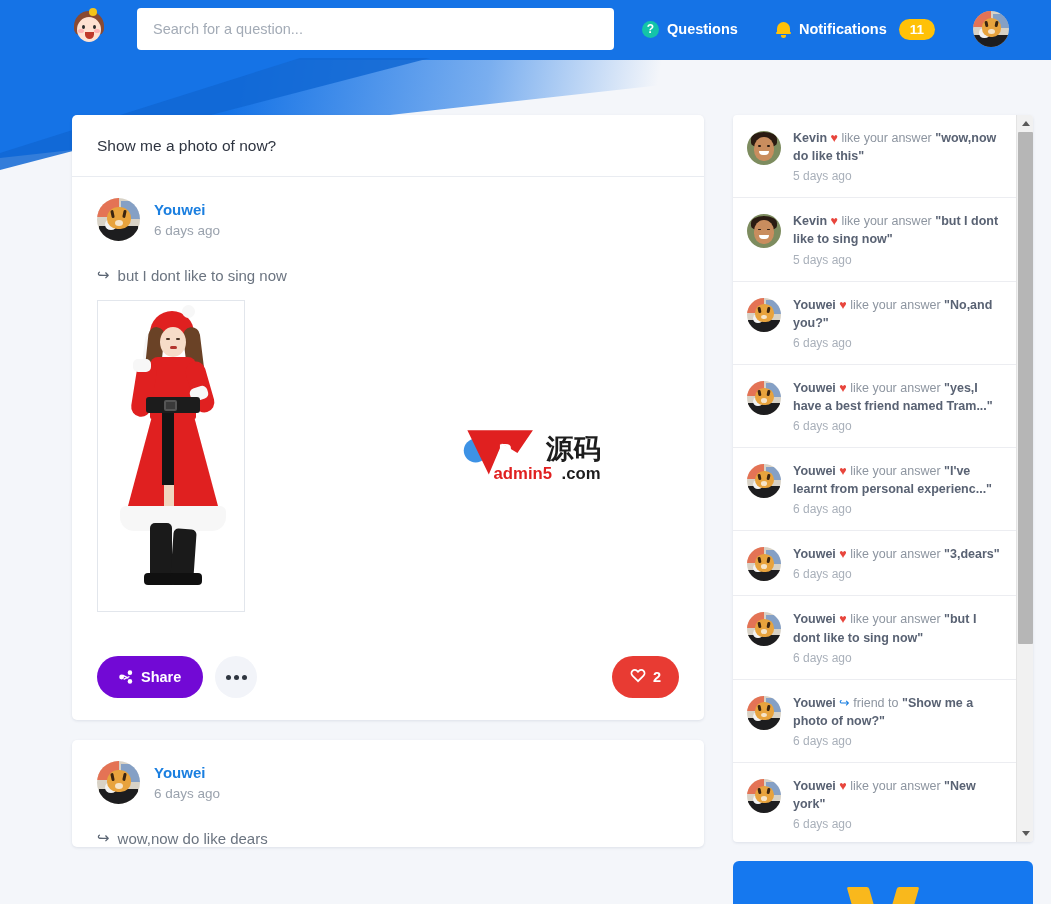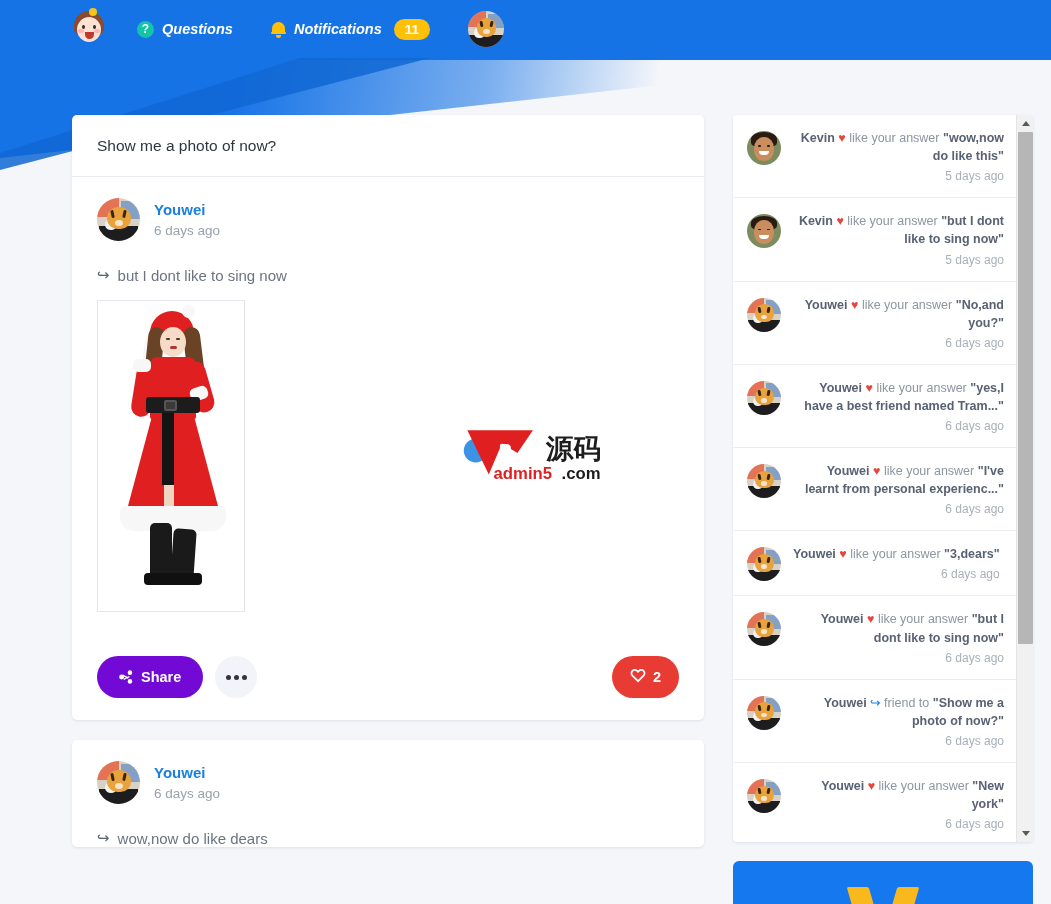--- a/index.html
+++ b/index.html
@@ -74,21 +74,21 @@
     outline: none;
   }
   .search-input::placeholder { color: #a3abb6; }
 
   .nav-right { display: flex; align-items: center; margin-left: 28px; }
   .nav-item {
     display: flex; align-items: center;
     color: #fff; font-size: 14.5px; font-weight: 600;
     margin-right: 38px; cursor: pointer; white-space: nowrap;
   }
-  .nav-item .lbl { margin-left: 8px; font-style: italic; }
+  .nav-item .lbl { margin-left: 8px; }
   .q-icon {
     width: 17px; height: 17px; border-radius: 50%;
     background: #14c4a8; color: #fff;
     font-size: 12px; font-weight: 700;
     display:flex; align-items:center; justify-content:center;
     line-height: 1;
   }
   .bell-icon { width: 15px; height: 17px; position: relative; }
   .bell-icon .body { position:absolute; left:1px; top:1px; width:13px; height:12px; background:#ffc107; border-radius:7px 7px 2px 2px; }
   .bell-icon .lip  { position:absolute; left:0; top:11px; width:15px; height:2.5px; background:#ffc107; border-radius:2px; }
@@ -245,21 +245,20 @@
 
   
   .notif-panel {
     background: #fff;
     border-radius: 4px;
     box-shadow: 0 1px 3px rgba(20,40,80,.10);
     height: 727px;
     display: flex;
     overflow: hidden;
     position: relative;
-    text-align: right;
   }
   .notif-scroll {
     width: 283px; height: 100%;
     overflow: hidden;
   }
   .notif-item {
     display: flex; align-items: flex-start;
     padding: 14px 12px 14px 14px;
     border-bottom: 1px solid #ecedf1;
     cursor: pointer;
@@ -326,20 +325,23 @@
     <div class="hair"></div>
     <div class="face"></div>
     <div class="bun"></div>
     <div class="eyeL"></div>
     <div class="eyeR"></div>
     <div class="blushL"></div>
     <div class="blushR"></div>
     <div class="mouth"></div>
   </div>
 
+  <div class="search-wrap">
+    <input class="search-input" type="text" placeholder="Search for a question..." style="">
+  </div>
 
   <div class="nav-right">
     <div class="nav-item">
       <span class="q-icon">?</span>
       <span class="lbl">Questions</span>
     </div>
     <div class="nav-item">
       <span class="bell-icon">
         <span class="body"></span>
           <span class="lip"></span>

